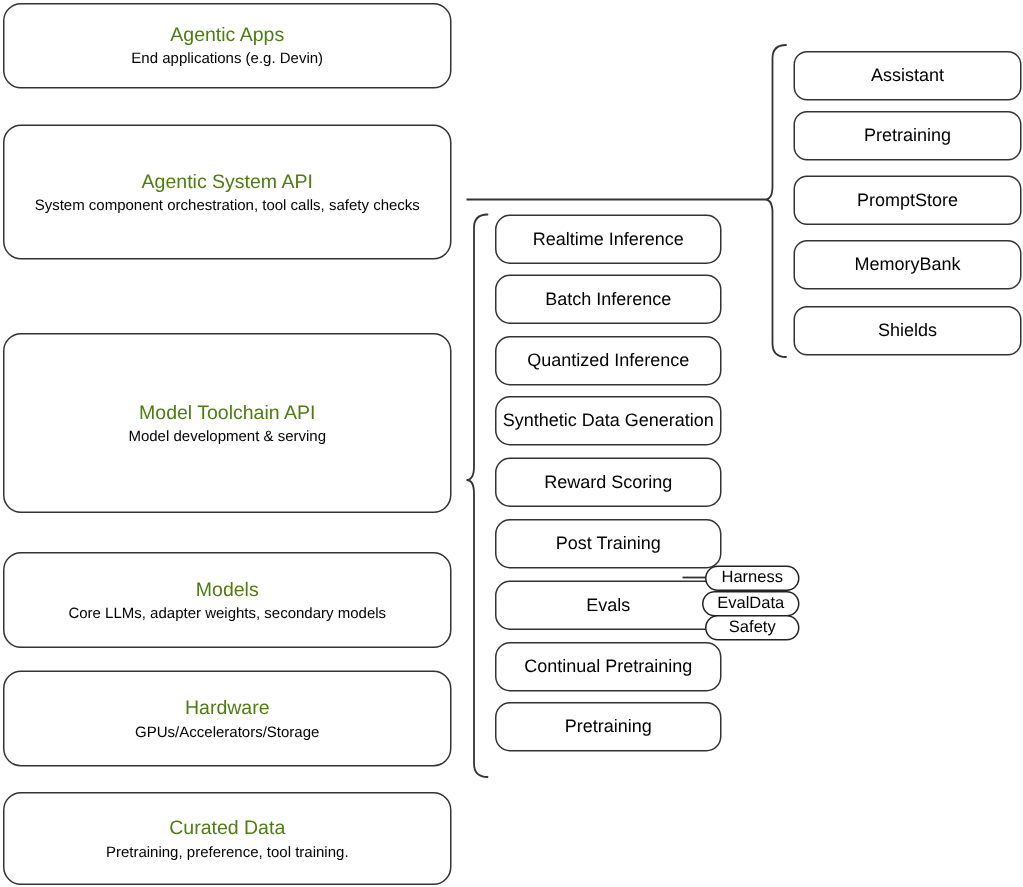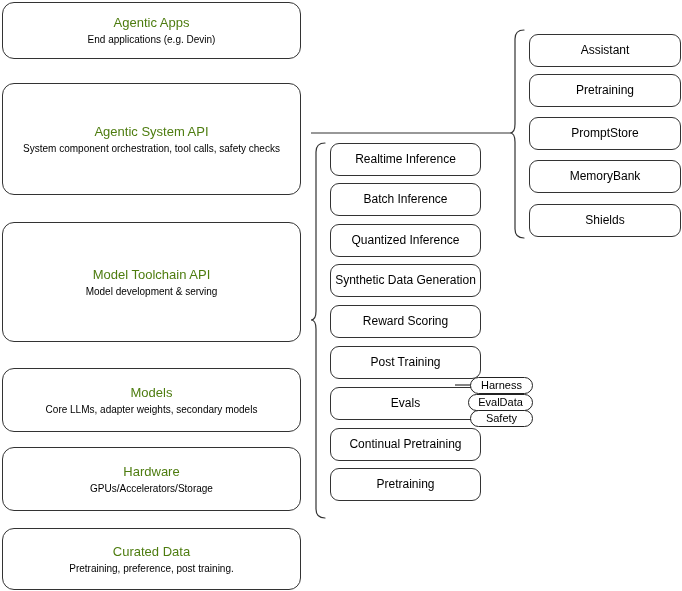--- a/index.html
+++ b/index.html
@@ -50,20 +50,21 @@
   
   .chip {
     border-radius: 9px;
     height: 33px;
     font-size: 12px;
     line-height: 15px;
   }
   .chip-mid {
     left: 330px;
     width: 151px;
+    border-radius: 10px;
   }
   .chip-right {
     left: 529px;
     width: 152px;
   }
   
   .badge {
     position: absolute;
     box-sizing: border-box;
     border: 1px solid #222222;
@@ -106,21 +107,21 @@
     <path d="M455,385 L474,385" stroke="#333333" stroke-width="1.2" fill="none"></path>
     <path d="M455,402 L472,402" stroke="#333333" stroke-width="1.2" fill="none"></path>
     <path d="M455,418 L474,418" stroke="#333333" stroke-width="1.2" fill="none"></path>
   </svg>
 
   <div class="node layer" style="top:2px;height:57px;">
     <div class="title">Agentic Apps</div>
     <div class="subtitle">End applications (e.g. Devin)</div>
   </div>
 
-  <div class="node layer" style="top:83px;height:112px;">
+  <div class="node layer" style="top:83px;height:90px;">
     <div class="title">Agentic System API</div>
     <div class="subtitle">System component orchestration, tool calls, safety checks</div>
   </div>
 
   <div class="node layer" style="top:222px;height:120px;">
     <div class="title">Model Toolchain API</div>
     <div class="subtitle">Model development &amp; serving</div>
   </div>
 
   <div class="node layer" style="top:368px;height:64px;">
@@ -128,21 +129,21 @@
     <div class="subtitle">Core LLMs, adapter weights, secondary models</div>
   </div>
 
   <div class="node layer" style="top:447px;height:64px;">
     <div class="title">Hardware</div>
     <div class="subtitle">GPUs/Accelerators/Storage</div>
   </div>
 
   <div class="node layer" style="top:528px;height:62px;">
     <div class="title">Curated Data</div>
-    <div class="subtitle">Pretraining, preference, post training.</div>
+    <div class="subtitle">Pretraining, preference, tool training.</div>
   </div>
 
   <div class="node chip chip-mid" style="top:143px;">
       <span>Realtime Inference</span>
     </div>
   <div class="node chip chip-mid" style="top:183px;">
       <span>Batch Inference</span>
     </div>
   <div class="node chip chip-mid" style="top:224px;">
       <span>Quantized Inference</span>

